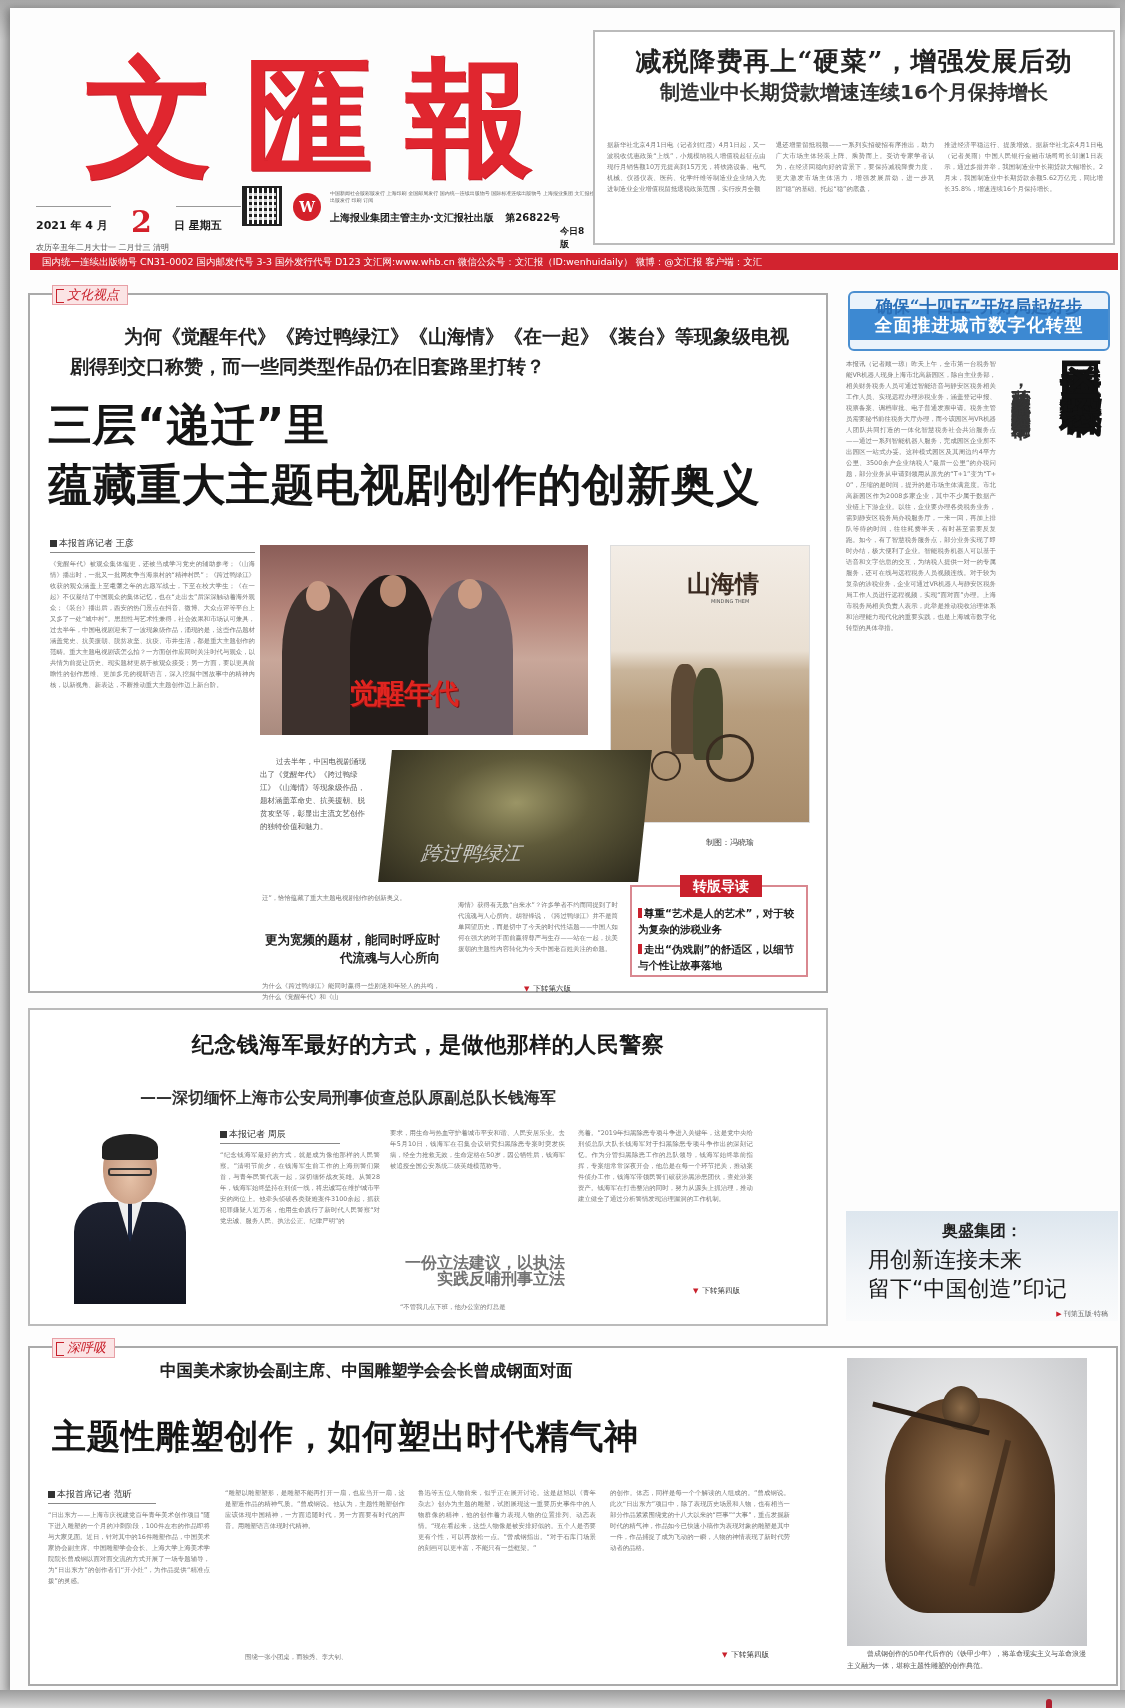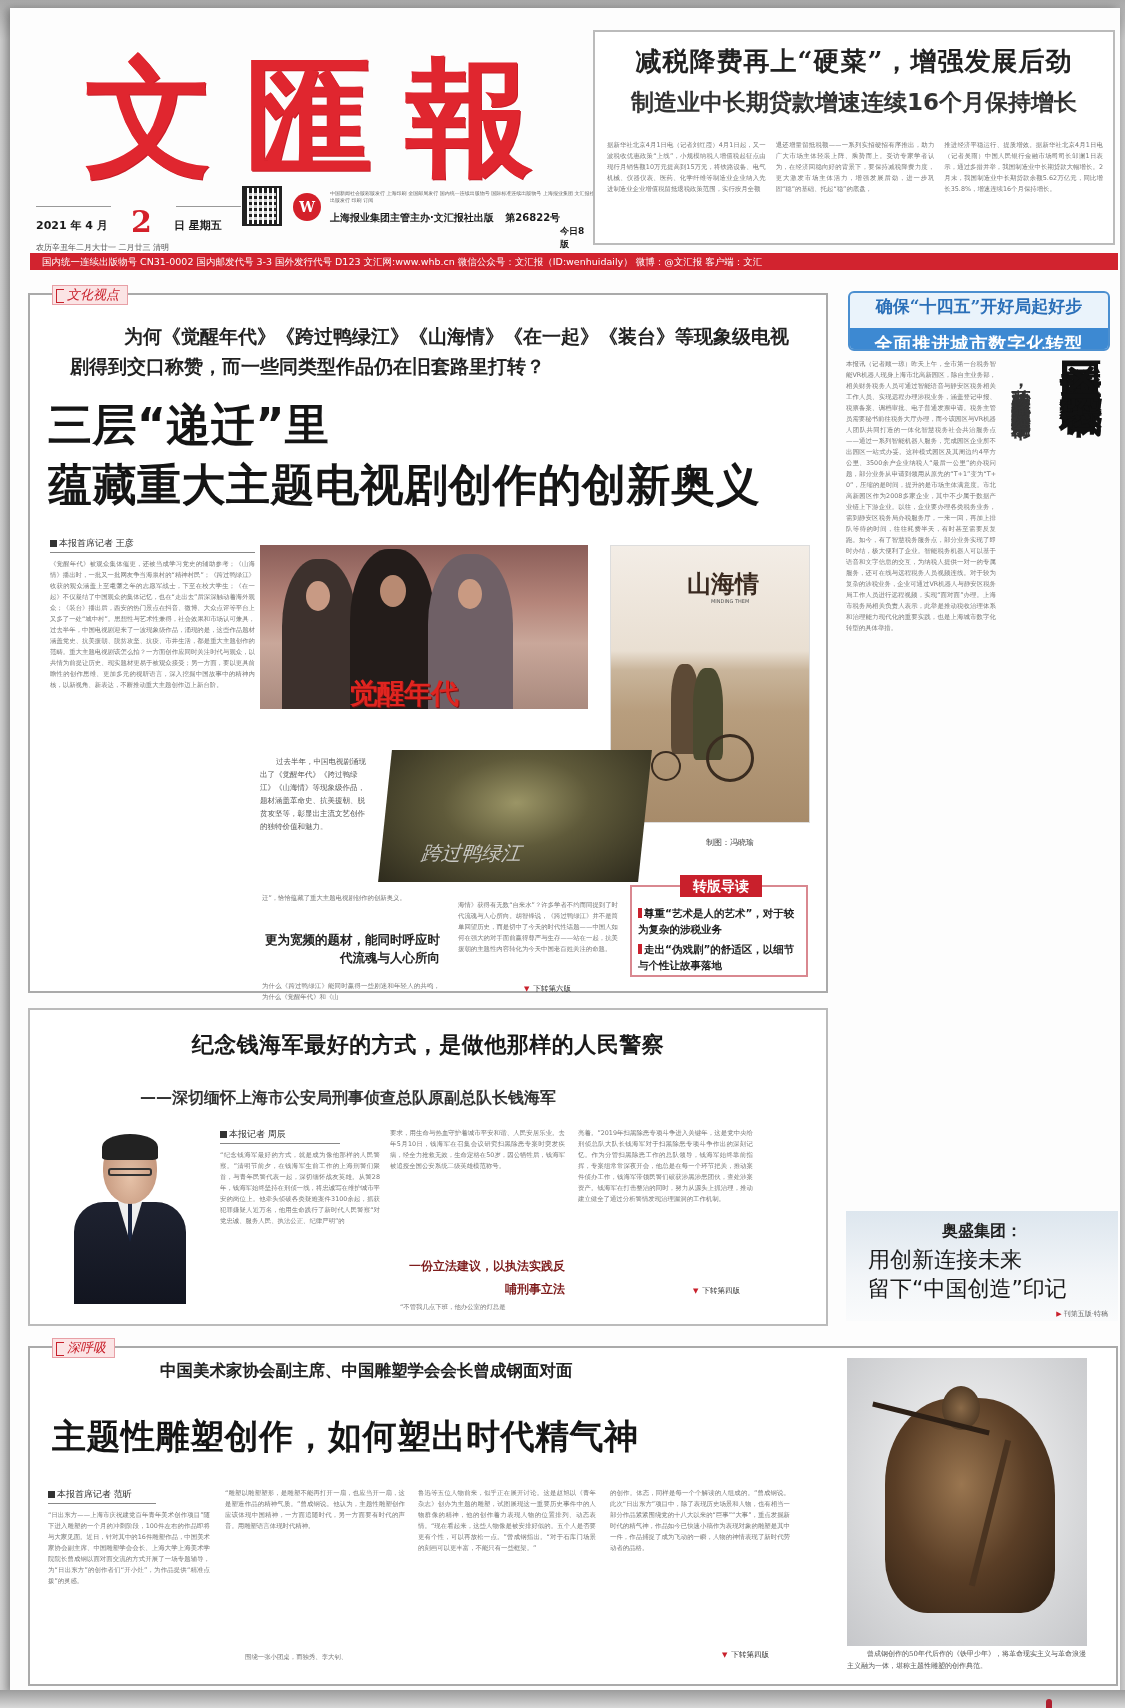--- a/index.html
+++ b/index.html
@@ -49,21 +49,21 @@
     position: absolute; left: 263px; top: 165px; width: 28px; height: 28px; border-radius: 50%;
     background: #d4202a; color: #fff; font-size: 14px; text-align: center; line-height: 28px; font-weight: bold;
   }
   .pub-tiny { position: absolute; left: 300px; top: 162px; width: 270px; font-size: 5px; line-height: 7px; color: #666; font-family: "DejaVu Sans", sans-serif; overflow: hidden; height: 14px; }
   .pub-line { position: absolute; left: 300px; top: 183px; font-size: 10px; font-weight: bold; font-family: "DejaVu Sans", sans-serif; white-space: nowrap; }
   .pub-pages { position: absolute; left: 530px; top: 197px; font-size: 9px; font-weight: bold; font-family: "DejaVu Sans", sans-serif; }
 
   
   .topbox { position: absolute; left: 583px; top: 22px; width: 522px; height: 215px; border: 2px solid #bbb; background: #fff; }
   .topbox h1 { font-size: 26px; font-weight: bold; text-align: center; margin-top: 12px; letter-spacing: 1px; font-family: "DejaVu Serif", serif; color: #222; }
-  .topbox h2 { font-size: 23px; font-weight: bold; text-align: center; margin-top: 8px; font-family: "DejaVu Sans", sans-serif; color: #333; }
+  .topbox h2 { font-size: 20px; font-weight: bold; text-align: center; font-family: "DejaVu Sans", sans-serif; color: #333; }
   .topbox .cols { position: absolute; left: 12px; top: 108px; width: 496px; display: grid; grid-template-columns: 1fr 1fr 1fr; gap: 10px; }
 
   .filler {
     font-size: 6.4px; line-height: 11px; color: #777; font-family: "DejaVu Sans", sans-serif;
     word-break: break-all; overflow: hidden; text-align: justify;
   }
 
   
   .redbar {
     position: absolute; left: 20px; top: 245px; width: 1088px; height: 17px; background: #d2232f;
@@ -82,21 +82,21 @@
   .s1 { left: 18px; top: 285px; width: 800px; height: 700px; }
   .s1 .intro { position: absolute; left: 40px; top: 26px; width: 720px; font-size: 19px; line-height: 30px; font-weight: bold; color: #222; text-indent: 54px; font-family: "DejaVu Serif", serif; }
   .s1 .headline { position: absolute; left: 18px; top: 100px; font-family: "DejaVu Sans", sans-serif; font-weight: bold; font-size: 44px; line-height: 60px; color: #151515; letter-spacing: 0.5px; }
   .byline { font-size: 9px; font-family: "DejaVu Sans", sans-serif; color: #333; border-bottom: 1px solid #888; padding-bottom: 2px; white-space: nowrap; }
   .byline .sq { display: inline-block; width: 7px; height: 7px; background: #333; margin-right: 2px; vertical-align: -1px; }
   .s1 .col1 { position: absolute; left: 20px; top: 242px; width: 205px; }
   .s1 .col1 .filler { margin-top: 6px; height: 430px; }
   .photo {
     position: absolute; overflow: hidden;
   }
-  .p-awake { left: 230px; top: 250px; width: 328px; height: 164px;
+  .p-awake { left: 230px; top: 250px; width: 328px; height: 190px;
     background: linear-gradient(180deg, #8a5d58 0%, #b5857a 35%, #c9a79a 60%, #a98a7e 100%); }
   .p-awake .fig { position: absolute; bottom: 0; border-radius: 45% 45% 0 0; }
   .p-awake .title { position: absolute; left: 90px; top: 130px; font-family: "DejaVu Sans", sans-serif; font-weight: bold; font-size: 28px; color: #e02520; letter-spacing: -1px; text-shadow: 1px 1px 0 #7a1010; }
   .p-mountain { left: 580px; top: 250px; width: 200px; height: 278px; background: linear-gradient(180deg, #f3ede6 0%, #e9dfd2 38%, #c9b59b 45%, #b89e7e 60%, #a78b6a 100%); border: 1px solid #ddd; }
   .p-mountain .title { position: absolute; left: 76px; top: 22px; font-family: "DejaVu Sans", sans-serif; font-weight: bold; font-size: 24px; color: #3a2a20; }
   .p-mountain .sub { position: absolute; left: 100px; top: 52px; font-size: 5px; color: #555; font-family: "DejaVu Sans", sans-serif; }
   .p-yalu { left: 355px; top: 455px; width: 260px; height: 132px; background: radial-gradient(ellipse at 50% 40%, #9b9566 0%, #5f5a3a 40%, #2e2b1d 100%); transform: skewX(-6deg); }
   .p-yalu .title { position: absolute; left: 40px; top: 90px; font-size: 20px; color: #ddd; font-style: italic; font-family: "DejaVu Serif", serif; opacity: 0.85; }
   .caption-left { position: absolute; left: 230px; top: 460px; width: 110px; font-size: 7.5px; line-height: 13px; color: #555; font-family: "DejaVu Serif", serif; text-indent: 16px; }
   .s1 .col2 { position: absolute; left: 232px; top: 598px; width: 178px; }
@@ -109,21 +109,21 @@
   .daodu .item { font-family: "DejaVu Sans", sans-serif; font-weight: bold; font-size: 10.5px; line-height: 16px; color: #222; padding: 0 6px; }
   .daodu .item .bar { display: inline-block; width: 4px; height: 10px; background: #c9202c; margin-right: 2px; vertical-align: -1px; }
   .turn-note { font-size: 7.5px; color: #333; font-family: "DejaVu Sans", sans-serif; white-space: nowrap; }
   .turn-note .tri { color: #c9202c; font-size: 7px; margin-right: 4px; }
 
   
   .right-col { position: absolute; left: 828px; top: 283px; width: 282px; height: 1036px; }
   .banner {
     position: absolute; left: 10px; top: 0; width: 262px; height: 60px; border: 2px solid #4b8fd0; border-radius: 6px; overflow: hidden; background: #eaf3fb;
   }
-  .banner .b1 { height: 35px; text-align: center; font-weight: bold; font-size: 17px; color: #2a6fb8; line-height: 27px; font-family: "DejaVu Serif", serif; }
+  .banner .b1 { height: 16px; text-align: center; font-weight: bold; font-size: 17px; color: #2a6fb8; line-height: 27px; font-family: "DejaVu Serif", serif; }
   .banner .b2 { height: 31px; background: #3d89d2; color: #fff; text-align: center; font-weight: bold; font-size: 18px; line-height: 31px; letter-spacing: 1px; font-family: "DejaVu Serif", serif; }
   .right-col .body-text { position: absolute; left: 8px; top: 68px; width: 150px; height: 880px; }
   .vert-headline {
     position: absolute; left: 212px; top: 72px; width: 54px;
     font-size: 42px; line-height: 46px; font-weight: bold; color: #111; font-family: "DejaVu Serif", serif;
     writing-mode: vertical-rl; text-orientation: upright; height: 720px; letter-spacing: -2px;
   }
   .vert-sub {
     position: absolute; left: 168px; top: 114px; width: 28px; height: 680px;
     font-size: 19px; line-height: 24px; font-weight: bold; color: #333; font-family: "DejaVu Serif", serif;
@@ -144,21 +144,21 @@
   .s2 .sub { position: absolute; left: 110px; top: 78px; font-size: 16px; color: #333; font-weight: bold; font-family: "DejaVu Serif", serif; }
   .portrait { position: absolute; left: 40px; top: 122px; width: 120px; height: 172px; background: #fff; overflow: hidden; }
   .portrait .head { position: absolute; left: 33px; top: 6px; width: 54px; height: 66px; border-radius: 45% 45% 50% 50%; background: radial-gradient(ellipse at 50% 60%, #e6c2a8 0%, #c79a80 70%); }
   .portrait .hair { position: absolute; left: 32px; top: 2px; width: 56px; height: 26px; border-radius: 50% 50% 10% 10%; background: #222; }
   .portrait .glasses { position: absolute; left: 38px; top: 36px; width: 44px; height: 8px; border: 2px solid #333; border-radius: 3px; }
   .portrait .body { position: absolute; left: 4px; top: 70px; width: 112px; height: 102px; background: linear-gradient(#1e2230, #121520); border-radius: 30px 30px 0 0; }
   .portrait .collar { position: absolute; left: 48px; top: 70px; width: 24px; height: 40px; background: linear-gradient(90deg, #eee 40%, #1a2540 40% 60%, #eee 60%); clip-path: polygon(0 0, 100% 0, 50% 100%); }
   .s2 .col-a { position: absolute; left: 190px; top: 118px; width: 160px; }
   .s2 .col-b { position: absolute; left: 360px; top: 118px; width: 175px; }
   .s2 .col-c { position: absolute; left: 548px; top: 118px; width: 175px; }
-  .s2 .box-sub { position: absolute; left: 370px; top: 245px; width: 165px; font-family: "DejaVu Sans", sans-serif; font-weight: bold; font-size: 12px; line-height: 23px; color: #7f1d1d; text-align: right; }
+  .s2 .box-sub { position: absolute; left: 370px; top: 245px; width: 165px; font-family: "DejaVu Sans", sans-serif; font-weight: bold; font-size: 16px; line-height: 16px; color: #737373; text-align: right; }
 
   
   .s3 { left: 18px; top: 1338px; width: 1090px; height: 340px; }
   .s3 .intro { position: absolute; left: 130px; top: 12px; font-family: "DejaVu Serif", serif; font-weight: bold; font-size: 16.5px; line-height: 22px; color: #222; }
   .s3 .intro .l2 { margin-left: -45px; display: block; }
   .s3 .headline { position: absolute; left: 22px; top: 66px; font-family: "DejaVu Sans", sans-serif; font-weight: bold; font-size: 34px; color: #151515; letter-spacing: 0.5px; }
   .s3 .c1 { position: absolute; left: 18px; top: 140px; width: 162px; }
   .s3 .c2 { position: absolute; left: 195px; top: 140px; width: 180px; }
   .s3 .c3 { position: absolute; left: 388px; top: 140px; width: 178px; }
   .s3 .c4 { position: absolute; left: 580px; top: 140px; width: 180px; }

